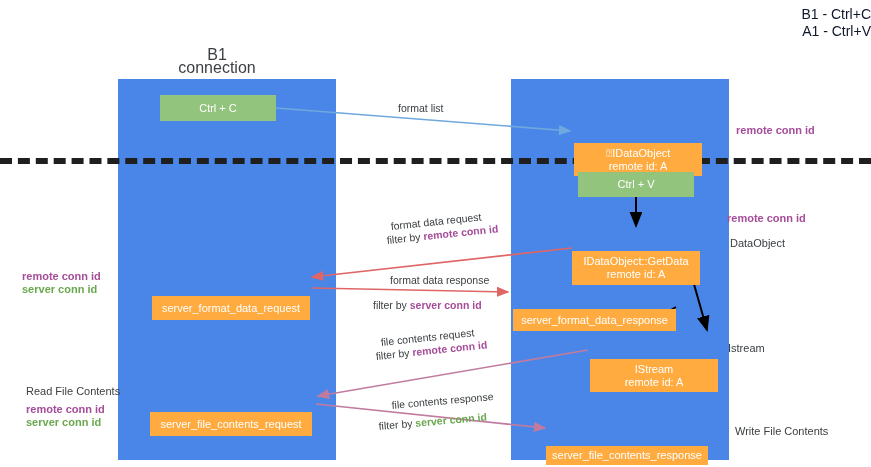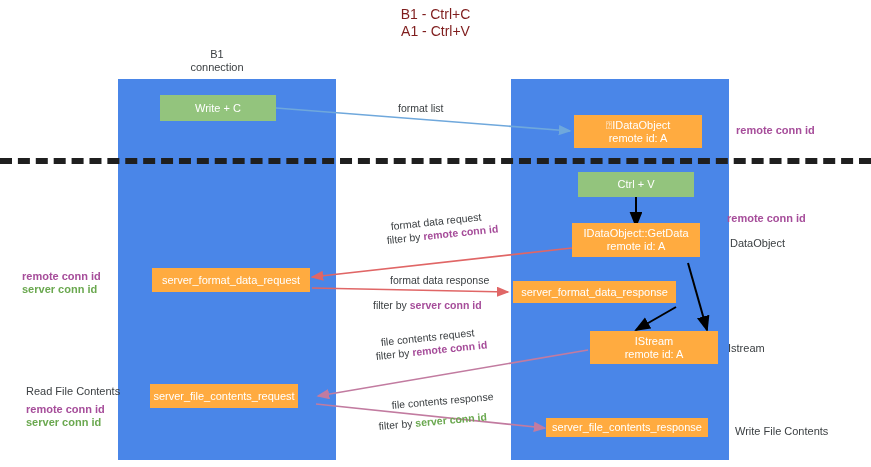--- a/index.html
+++ b/index.html
@@ -5,40 +5,40 @@
   html,body{margin:0;padding:0;}
   body{
     width:871px;height:467px;background:#ffffff;
     font-family:"Liberation Sans", sans-serif;
     overflow:hidden;position:relative;
   }
   #stage{position:absolute;left:0;top:0;width:871px;height:467px;}
 
   
   .title{
-    position:absolute;left:0;top:6px;width:871px;text-align:center;
-    font-size:14px;color:#7f1d1d;line-height:17px;white-space:pre-line;
+    position:absolute;left:0;top:6px;width:871px;text-align:right;
+    font-size:14px;color:#0f172a;line-height:17px;white-space:pre-line;
   }
   .colhead{
-    position:absolute;text-align:center;font-size:11px;color:#3c4043;
+    position:absolute;text-align:center;font-size:16px;color:#3c4043;
     line-height:13px;white-space:pre-line;
   }
 
   
   .lane{position:absolute;background:#4a86e8;}
 
   
   .box{
     position:absolute;box-sizing:border-box;
     display:flex;align-items:center;justify-content:center;
     text-align:center;color:#ffffff;font-size:11px;line-height:13px;
     white-space:pre-line;padding:2px 4px;
   }
   .box.green{background:#93c47d;}
-  .box.orange{background:#ffab40;}
+  .box.orange{background:#ffab40;margin-top:28px;}
 
   
   .slabel{
     position:absolute;font-size:11px;line-height:14px;color:#3c4043;
     white-space:pre;
   }
   .slabel.purple{color:#a64d9a;font-weight:bold;}
   .slabel.green{color:#6aa84f;font-weight:bold;}
 
   
@@ -100,38 +100,38 @@
 
     <line x1="676" y1="307" x2="636" y2="330" stroke="#000000" stroke-width="2" marker-end="url(#ablk)"></line>
 
     <line x1="588" y1="350" x2="318" y2="396" stroke="#c27ba0" stroke-width="1.6" marker-end="url(#amag)"></line>
 
     <line x1="316" y1="404" x2="545" y2="428" stroke="#c27ba0" stroke-width="1.6" marker-end="url(#amag)"></line>
   </svg>
 
   <div class="divider"></div>
 
-  <div class="box green" style="left:160px;top:95px;width:116px;height:26px;">Write + C</div>
+  <div class="box green" style="left:160px;top:95px;width:116px;height:26px;">Ctrl + C</div>
 
   <div class="box orange" style="left:574px;top:115px;width:128px;height:33px;">⍰IDataObject
 remote id: A</div>
 
   <div class="box green" style="left:578px;top:172px;width:116px;height:25px;">Ctrl + V</div>
 
   <div class="box orange" style="left:572px;top:223px;width:128px;height:34px;">IDataObject::GetData
 remote id: A</div>
 
   <div class="box orange" style="left:152px;top:268px;width:158px;height:24px;">server_format_data_request</div>
 
   <div class="box orange" style="left:513px;top:281px;width:163px;height:22px;">server_format_data_response</div>
 
   <div class="box orange" style="left:590px;top:331px;width:128px;height:33px;">IStream
 remote id: A</div>
 
-  <div class="box orange" style="left:150px;top:384px;width:148px;height:24px;">server_file_contents_request</div>
+  <div class="box orange" style="left:150px;top:384px;width:162px;height:24px;">server_file_contents_request</div>
 
   <div class="box orange" style="left:546px;top:418px;width:162px;height:19px;">server_file_contents_response</div>
 
   <div class="cap" style="left:398px;top:101px;">format list</div>
 
   <div class="cap" style="left:390px;top:219px;transform:rotate(-6deg);">
     <span>format data request</span>
   </div>
   <div class="cap" style="left:386px;top:233px;transform:rotate(-6deg);">
     <span>filter by </span><span class="pu">remote conn id</span>

